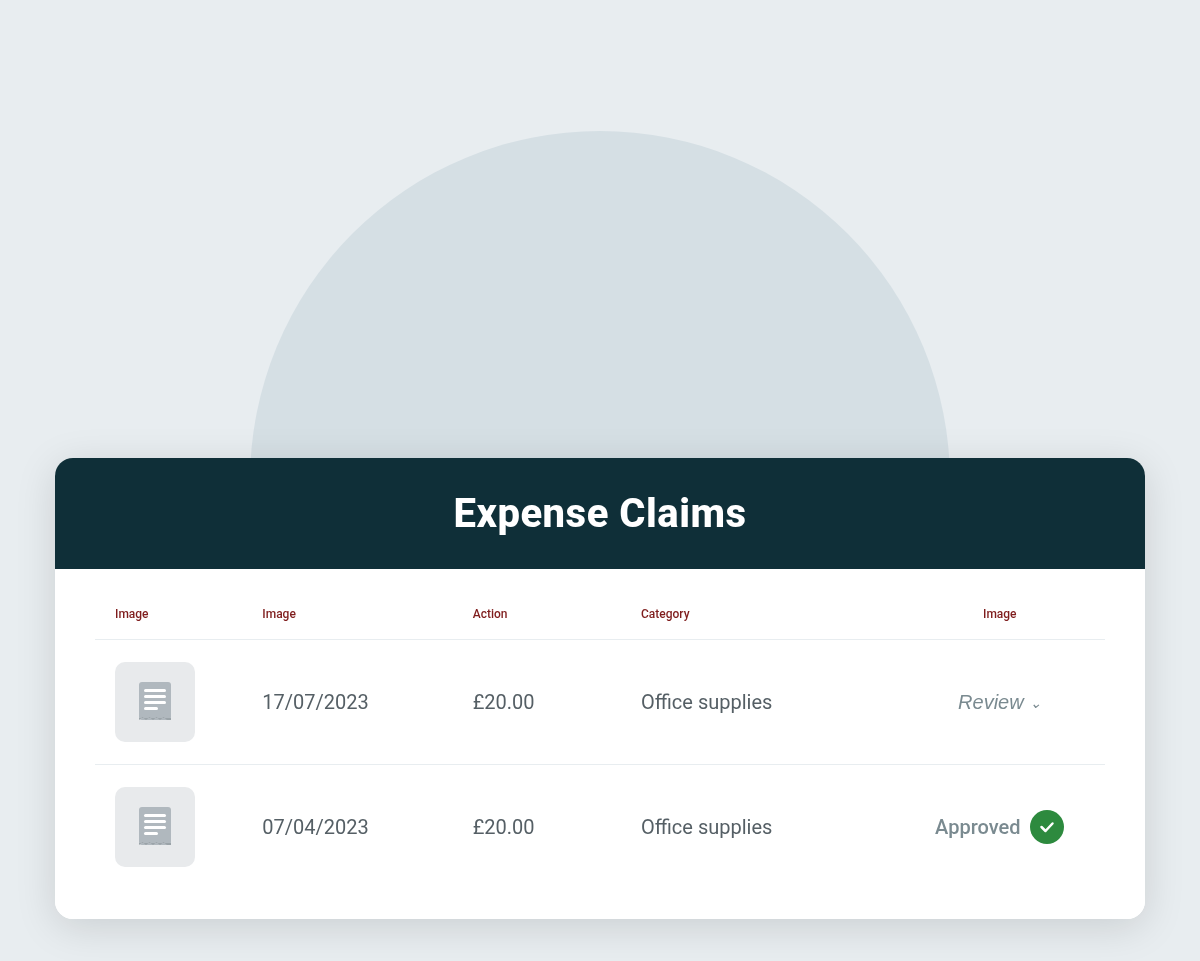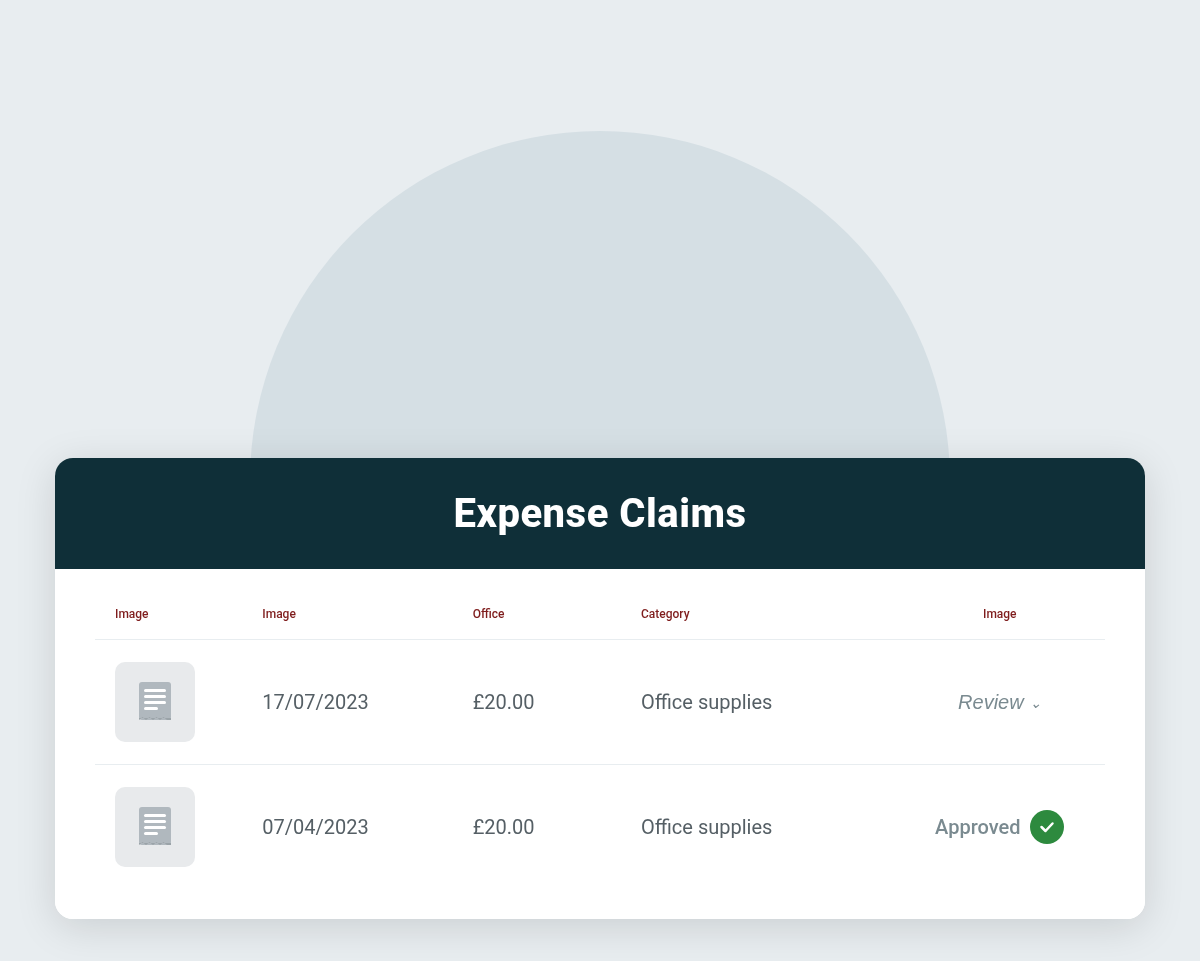--- a/index.html
+++ b/index.html
@@ -164,21 +164,21 @@
   <div class="card">
     <div class="card-header">
       <h1 class="card-header-title">Expense Claims</h1>
     </div>
     <div class="card-body">
       <table>
         <thead>
           <tr>
             <th class="col-image">Image</th>
             <th class="col-date">Image</th>
-            <th class="col-amount">Office</th>
+            <th class="col-amount">Action</th>
             <th class="col-category">Category</th>
             <th class="col-action">Image</th>
           </tr>
         </thead>
         <tbody id="table-body">
         <tr>
               <td>
       <span class="receipt-icon">
         <svg viewBox="0 0 44 44" fill="none" xmlns="http://www.w3.org/2000/svg">
           <rect x="6" y="2" width="32" height="38" rx="3" fill="#b0b8be"></rect>

